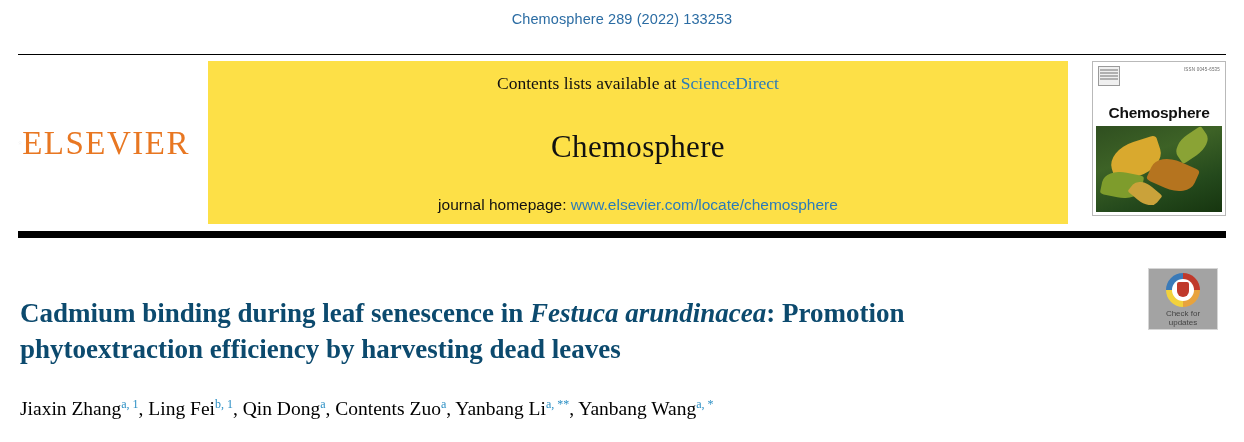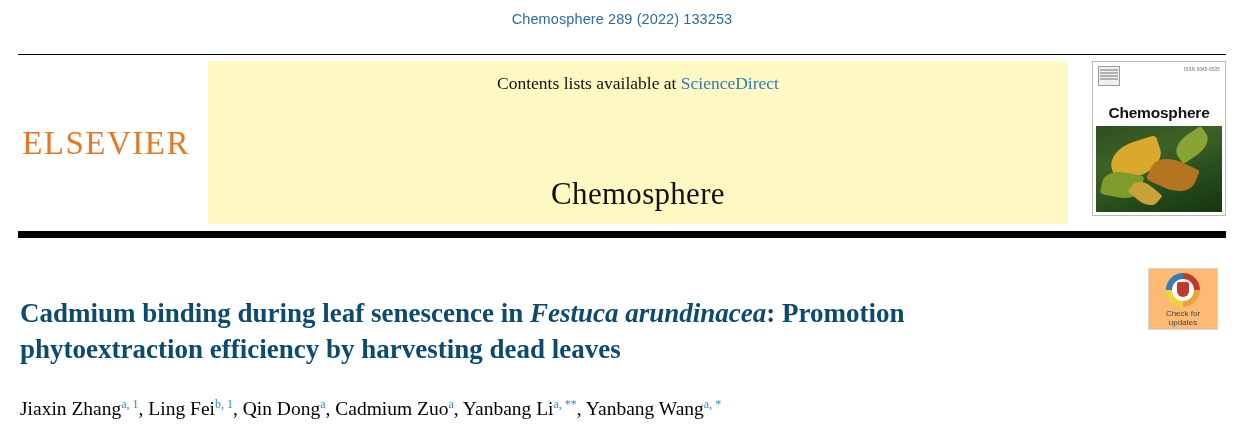--- a/index.html
+++ b/index.html
@@ -58,21 +58,21 @@
     letter-spacing: 1.5px;
     color: #e87722;
     font-weight: 400;
     margin-top: 2px;
     line-height: 1;
   }
 
   
   .journal-band {
     flex: 1 1 auto;
-    background: #fef9c3;
+    background: #fde047;
     margin-left: 18px;
     margin-right: 24px;
     display: flex;
     flex-direction: column;
     justify-content: space-between;
     align-items: center;
     padding: 12px 0 10px 0;
     box-sizing: border-box;
   }
   .contents-line {
@@ -208,21 +208,21 @@
     vertical-align: super;
   }
 
   
   .crossmark {
     position: absolute;
     right: 26px;
     top: 268px;
     width: 70px;
     height: 62px;
-    background: #fdba74;
+    background: #a3a3a3;
     border: 1px solid #d6d6d6;
     box-sizing: border-box;
     display: flex;
     flex-direction: column;
     align-items: center;
     justify-content: flex-start;
     padding-top: 4px;
   }
   .crossmark-mark {
     width: 34px; height: 34px;
@@ -302,20 +302,24 @@
       </svg>
       <div class="elsevier-word">ELSEVIER</div>
     </div>
 
     <div class="journal-band">
       <div class="contents-line">
         <span>Contents lists available at</span>
         <a href="#">ScienceDirect</a>
       </div>
       <div class="journal-name">Chemosphere</div>
+      <div class="homepage-line">
+        <span>journal homepage:</span>
+        <a href="#">www.elsevier.com/locate/chemosphere</a>
+      </div>
     </div>
 
     <div class="cover">
       <div class="cover-top">
         <div class="cover-badge">
           <span class="cover-badge-line"></span>
           <span class="cover-badge-line"></span>
           <span class="cover-badge-line"></span>
           <span class="cover-badge-line"></span>
         </div>
@@ -345,15 +349,15 @@
     <div>updates</div>
   </div>
 </div>
 
 <div class="article">
   <h1 class="title">
     <span>Cadmium binding during leaf senescence in </span><em>Festuca arundinacea</em><span>: Promotion phytoextraction efficiency by harvesting dead leaves</span>
   </h1>
 
   <div class="authors">
-    <span><span>Jiaxin Zhang</span><sup>a, 1</sup><span>, </span></span><span><span>Ling Fei</span><sup>b, 1</sup><span>, </span></span><span><span>Qin Dong</span><sup>a</sup><span>, </span></span><span><span>Cadmium Zuo</span><sup>a</sup><span>, </span></span><span><span>Yanbang Li</span><sup>a, **</sup><span>, </span></span><span><span>Yanbang Wang</span><sup>a, *</sup><span></span></span>
+    <span><span>Jiaxin Zhang</span><sup>a, 1</sup><span>, </span></span><span><span>Ling Fei</span><sup>b, 1</sup><span>, </span></span><span><span>Qin Dong</span><sup>a</sup><span>, </span></span><span><span>Contents Zuo</span><sup>a</sup><span>, </span></span><span><span>Yanbang Li</span><sup>a, **</sup><span>, </span></span><span><span>Yanbang Wang</span><sup>a, *</sup><span></span></span>
   </div>
 </div>
 
 </body></html>

